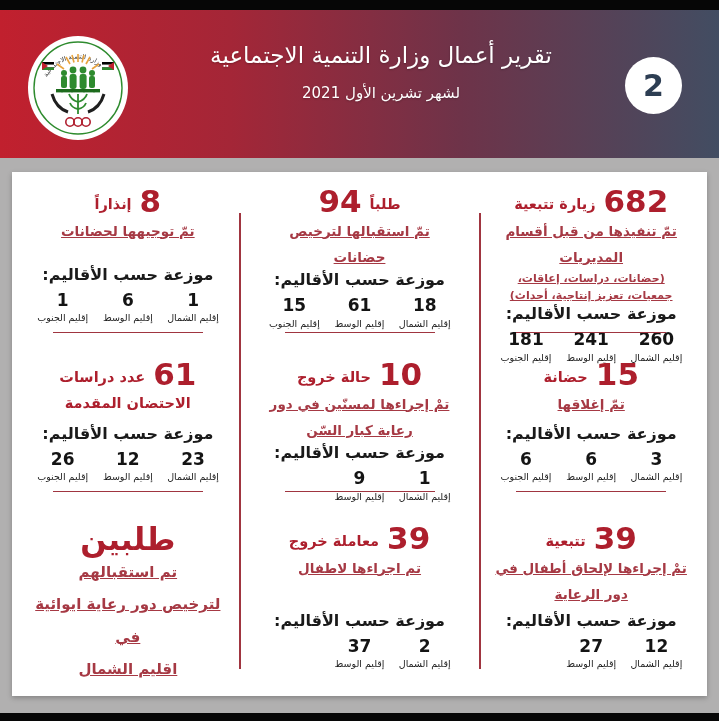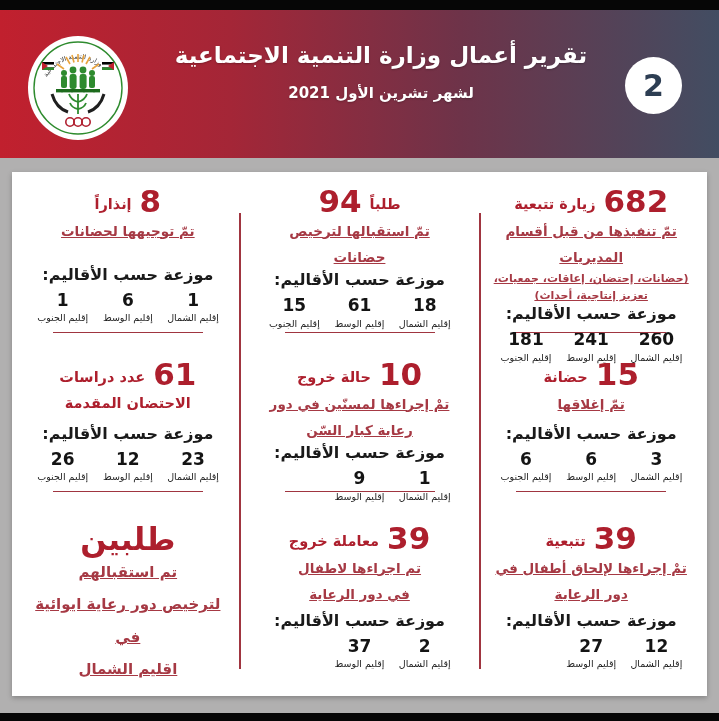--- a/index.html
+++ b/index.html
@@ -18,21 +18,21 @@
   .strip-top{top:0;height:10px;}
   .strip-bottom{bottom:0;height:8px;}
 
   
   .header{
     position:absolute;top:10px;left:0;width:719px;height:148px;
     background:linear-gradient(90deg,#c1202e 0%,#a42637 32%,#6e3349 64%,#424d62 100%);
   }
   .header-title{
     position:absolute;left:155px;right:112px;top:32px;
-    text-align:center;color:#ffffff;font-weight:bold;direction:rtl;
+    text-align:center;color:#ffffff;font-weight:normal;direction:rtl;
     text-shadow:0 1px 2px rgba(0,0,0,.25);
   }
   .ht1{font-size:23px;line-height:1.2;margin-bottom:14px;}
   .ht2{font-size:15px;line-height:1.2;}
   .badge{
     position:absolute;top:47px;right:37px;width:57px;height:57px;border-radius:50%;
     background:#ffffff;display:flex;align-items:center;justify-content:center;
     font-size:30px;font-weight:bold;color:#2d3e53;
   }
   .logo{position:absolute;top:22px;left:26px;width:104px;height:110px;}
@@ -152,21 +152,21 @@
 <div class="card">
   <div class="vdiv v1"></div>
   <div class="vdiv v2"></div>
 
   <section class="cell r1 rule">
     <div class="title">
       <span class="num">682</span>
       <span class="unit">زيارة تتبعية</span>
     </div>
     <div class="line">تمّ تنفيذها من قبل أقسام المديريات</div>
-    <div class="line small">(حضانات، إحتضان، إعاقات، جمعيات، تعزيز إنتاجية، أحداث)</div>
+    <div class="line small">(حضانات، دراسات، إعاقات، جمعيات، تعزيز إنتاجية، أحداث)</div>
     <div class="dist">
       <div class="dist-label">موزعة حسب الأقاليم:</div>
       <div class="regions">
         <div class="region">
           <div class="rv">260</div>
           <div class="rl">إقليم الشمال</div>
         </div>
         <div class="region">
           <div class="rv">241</div>
           <div class="rl">إقليم الوسط</div>
@@ -322,21 +322,20 @@
       </div>
     </div>
   </section>
 
   <section class="cell r3">
     <div class="title">
       <span class="num">39</span>
       <span class="unit">معاملة خروج</span>
     </div>
     <div class="line">تم اجراءها لاطفال</div>
-    <div class="line">في دور الرعاية</div>
     <div class="dist">
       <div class="dist-label">موزعة حسب الأقاليم:</div>
       <div class="regions">
         <div class="region">
           <div class="rv">2</div>
           <div class="rl">إقليم الشمال</div>
         </div>
         <div class="region">
           <div class="rv">37</div>
           <div class="rl">إقليم الوسط</div>

